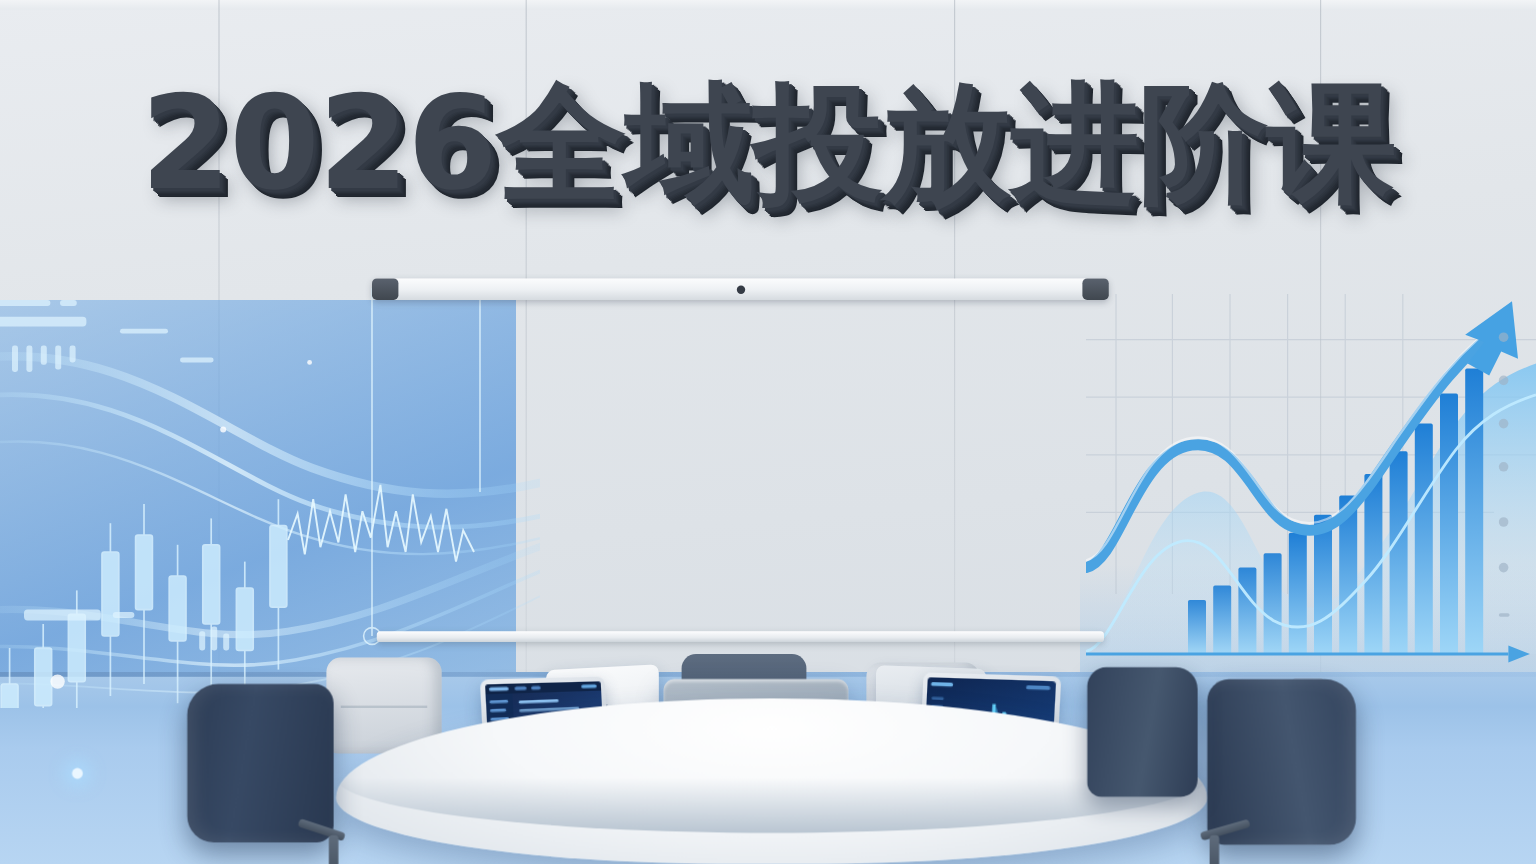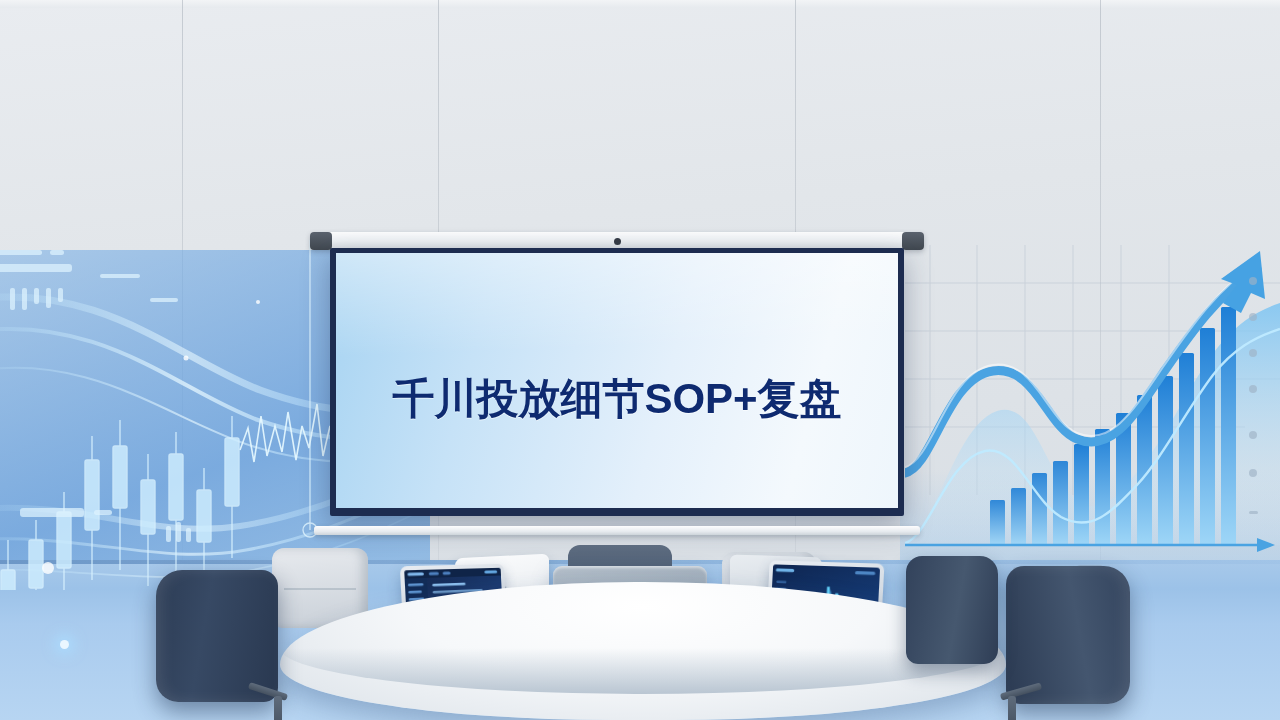--- a/index.html
+++ b/index.html
@@ -288,29 +288,26 @@
       </g>
     </svg>
   </div>
 
   <div class="screen-wrap">
     <div class="screen-case">
       <div class="case-cap l"></div>
       <div class="case-cap r"></div>
       <div class="case-knob"></div>
     </div>
-    <div class="screen-frame">
-      <div class="screen-face">
-        <div class="screen-sheen"></div>
-        <div class="screen-text">千川投放细节SOP+复盘</div>
-      </div>
-    </div>
     <div class="screen-bar"></div>
   </div>
 
+  <div class="headline">
+    <span class="hl-year">2026</span><span>全域投放进阶课</span>
+  </div>
 
   <div class="chair" style="left:568px; top:545px; width:104px; height:80px;">
     <div class="back" style="left:0; top:0; width:104px; height:74px;
          background:linear-gradient(180deg,#5d6c80,#3f4f66);"></div>
     <div class="seam" style="top:38px;"></div>
   </div>
 
   <div class="chair" style="left:272px; top:548px; width:96px; height:96px;">
     <div class="back" style="left:0; top:0; width:96px; height:80px;
          background:linear-gradient(175deg,#e7eaee,#c9d0d8);

